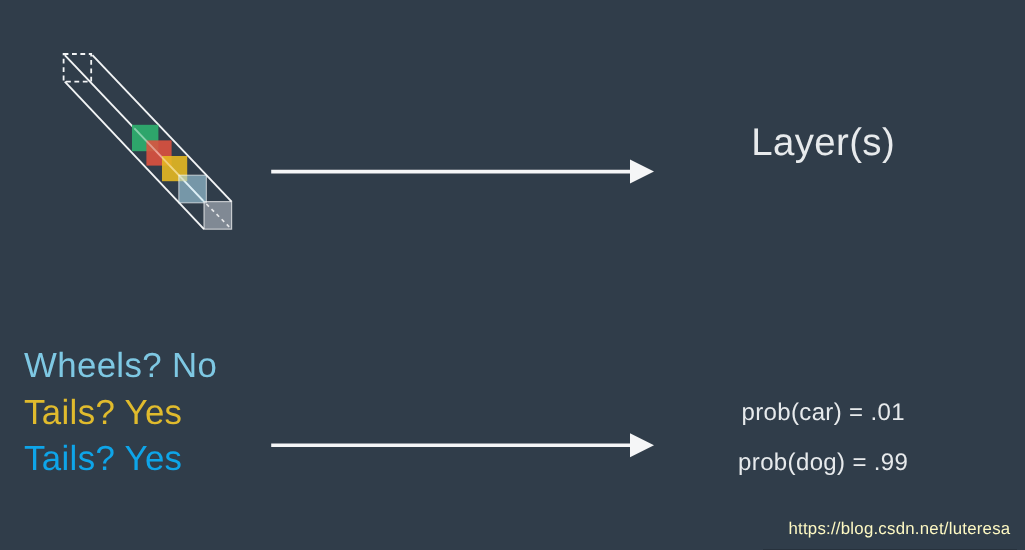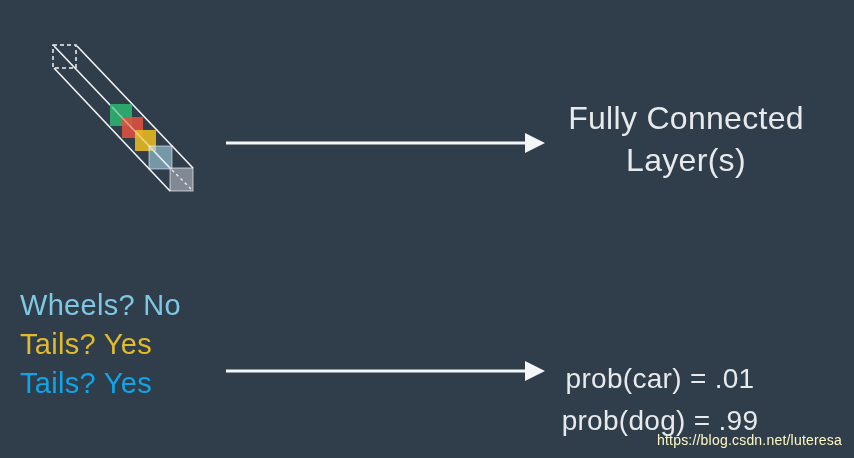--- a/index.html
+++ b/index.html
@@ -20,22 +20,22 @@
   .txt-block {
     text-align: center;
     color: #e7eaec;
     letter-spacing: 0.3px;
   }
   .fc-block {
     left: 540px; top: 97px; width: 292px;
     font-size: 32px; line-height: 42px;
   }
   .prob-block {
-    left: 517px; top: 323px; width: 286px;
-    font-size: 28px; line-height: 42px; margin-top: 35px;
+    left: 543px; top: 323px; width: 286px;
+    font-size: 20px; line-height: 42px;
   }
   .questions-block {
     left: 20px; top: 286px; width: 200px;
     font-size: 29px; line-height: 39px;
     letter-spacing: 0.3px;
   }
   .watermark {
     right: 12px; bottom: 10px;
     font-size: 14px;
     letter-spacing: 0.2px;
@@ -70,21 +70,20 @@
     <line x1="1" y1="12" x2="301" y2="12" stroke-width="3" stroke="#f5f6f7"></line>
     <polygon points="300,2 300,22 320,12" fill="#f5f6f7"></polygon>
   </svg>
 
   <svg class="abs" style="left:225px;top:359px" width="322" height="24" viewBox="0 0 322 24">
     <line x1="1" y1="12" x2="301" y2="12" stroke-width="3" stroke="#f5f6f7"></line>
     <polygon points="300,2 300,22 320,12" fill="#f5f6f7"></polygon>
   </svg>
 
   <div class="abs txt-block fc-block">
-    <div>Fully Connected</div>
     <div>Layer(s)</div>
   </div>
 
   <div class="abs questions-block">
     <div style="color: rgb(126, 200, 227);">Wheels? No</div>
     <div style="color: rgb(224, 187, 45);">Tails? Yes</div>
     <div style="color: #0ea5e9;">Tails? Yes</div>
   </div>
 
   <div class="abs txt-block prob-block">

